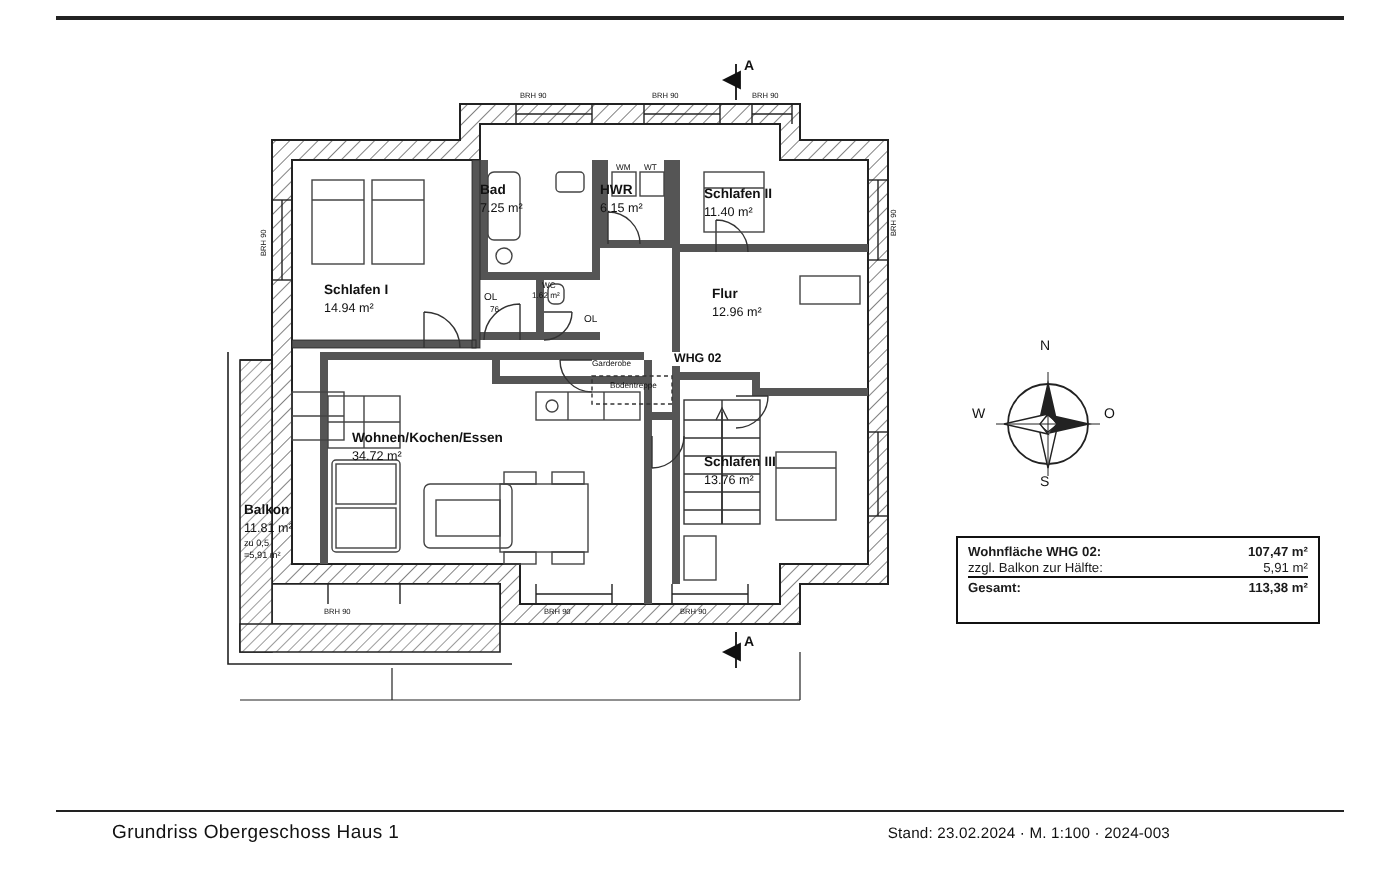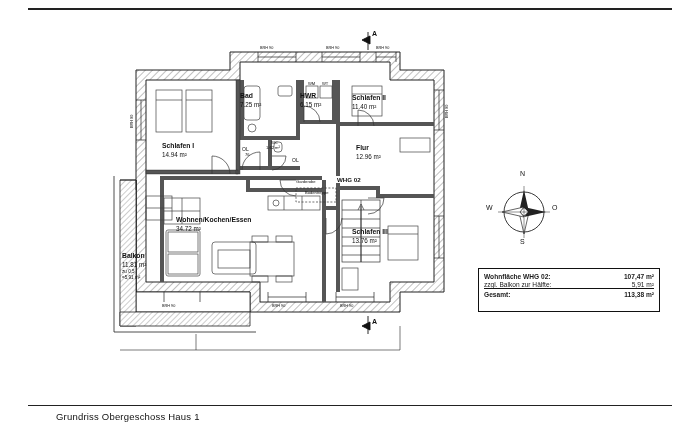--- a/index.html
+++ b/index.html
@@ -67,20 +67,21 @@
 </style>
 </head>
 <body>
 
 <div id="sheet">
 
   <div class="rule top"></div>
   <div class="rule bot"></div>
 
   <div class="footer-left">Grundriss Obergeschoss Haus 1</div>
+  <div class="footer-right">Stand: 23.02.2024 · M. 1:100 · 2024-003</div>
 
   <div id="plan">
 
     <svg width="380" height="320" viewBox="0 0 380 320">
       <defs>
         <pattern id="hatch" width="5" height="5" patternUnits="userSpaceOnUse" patternTransform="rotate(45)">
           <rect width="5" height="5" fill="#ffffff"></rect>
           <line x1="0" y1="0" x2="0" y2="5" stroke="#4a4a4a" stroke-width="0.7"></line>
         </pattern>
         <pattern id="hatch2" width="4" height="4" patternUnits="userSpaceOnUse" patternTransform="rotate(45)">

